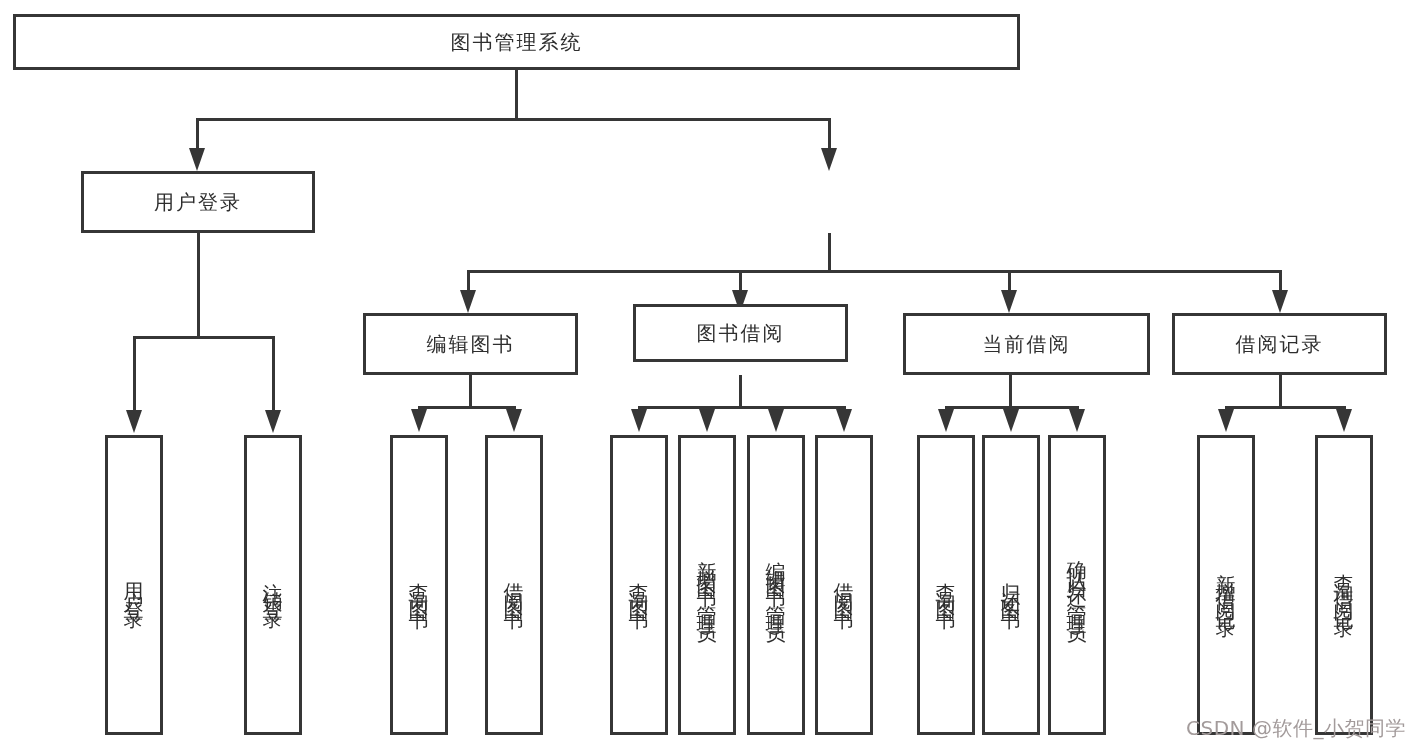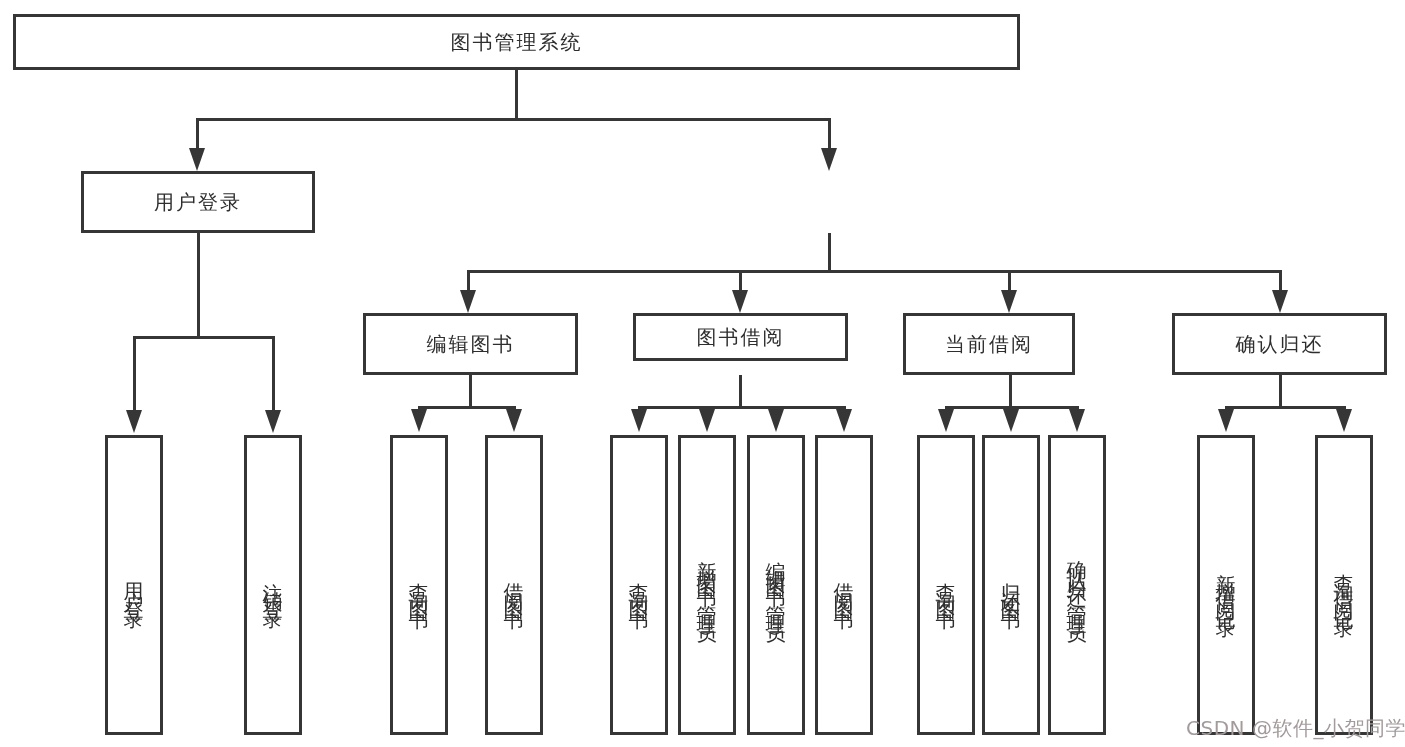--- a/index.html
+++ b/index.html
@@ -90,23 +90,23 @@
   <div class="vline" style="left:467px;top:273px;height:18px;"></div>
   <div class="arrow" style="left:460px;top:290px;"></div>
   <div class="vline" style="left:739px;top:273px;height:18px;"></div>
   <div class="arrow" style="left:732px;top:290px;"></div>
   <div class="vline" style="left:1008px;top:273px;height:18px;"></div>
   <div class="arrow" style="left:1001px;top:290px;"></div>
   <div class="vline" style="left:1279px;top:273px;height:18px;"></div>
   <div class="arrow" style="left:1272px;top:290px;"></div>
 
   <div class="box" style="left:363px;top:313px;width:215px;height:62px;">编辑图书</div>
-  <div class="box" style="left:633px;top:313px;width:215px;height:48px;">图书借阅</div>
-  <div class="box" style="left:903px;top:313px;width:172px;height:62px;">当前借阅</div>
-  <div class="box" style="left:1172px;top:313px;width:215px;height:62px;">确认归还</div>
+  <div class="box" style="left:633px;top:304px;width:215px;height:58px;">图书借阅</div>
+  <div class="box" style="left:903px;top:313px;width:247px;height:62px;">当前借阅</div>
+  <div class="box" style="left:1172px;top:313px;width:215px;height:62px;">借阅记录</div>
 
   <div class="vline" style="left:469px;top:375px;height:33px;"></div>
   <div class="hline" style="left:418px;top:406px;width:98px;"></div>
   <div class="arrow" style="left:411px;top:409px;"></div>
   <div class="arrow" style="left:506px;top:409px;"></div>
 
   <div class="vline" style="left:739px;top:375px;height:33px;"></div>
   <div class="hline" style="left:638px;top:406px;width:208px;"></div>
   <div class="arrow" style="left:631px;top:409px;"></div>
   <div class="arrow" style="left:699px;top:409px;"></div>

